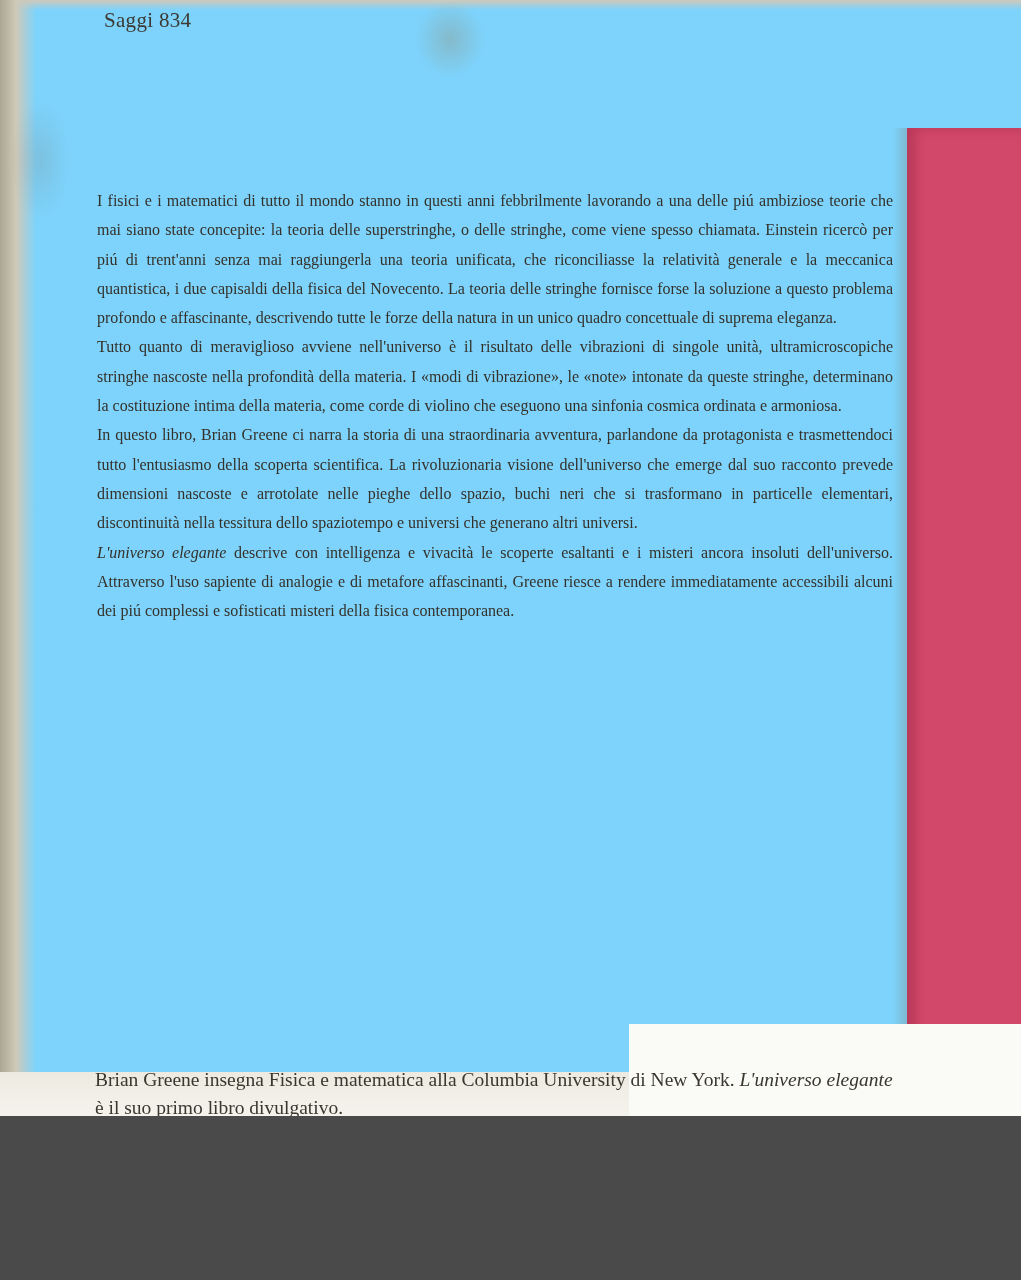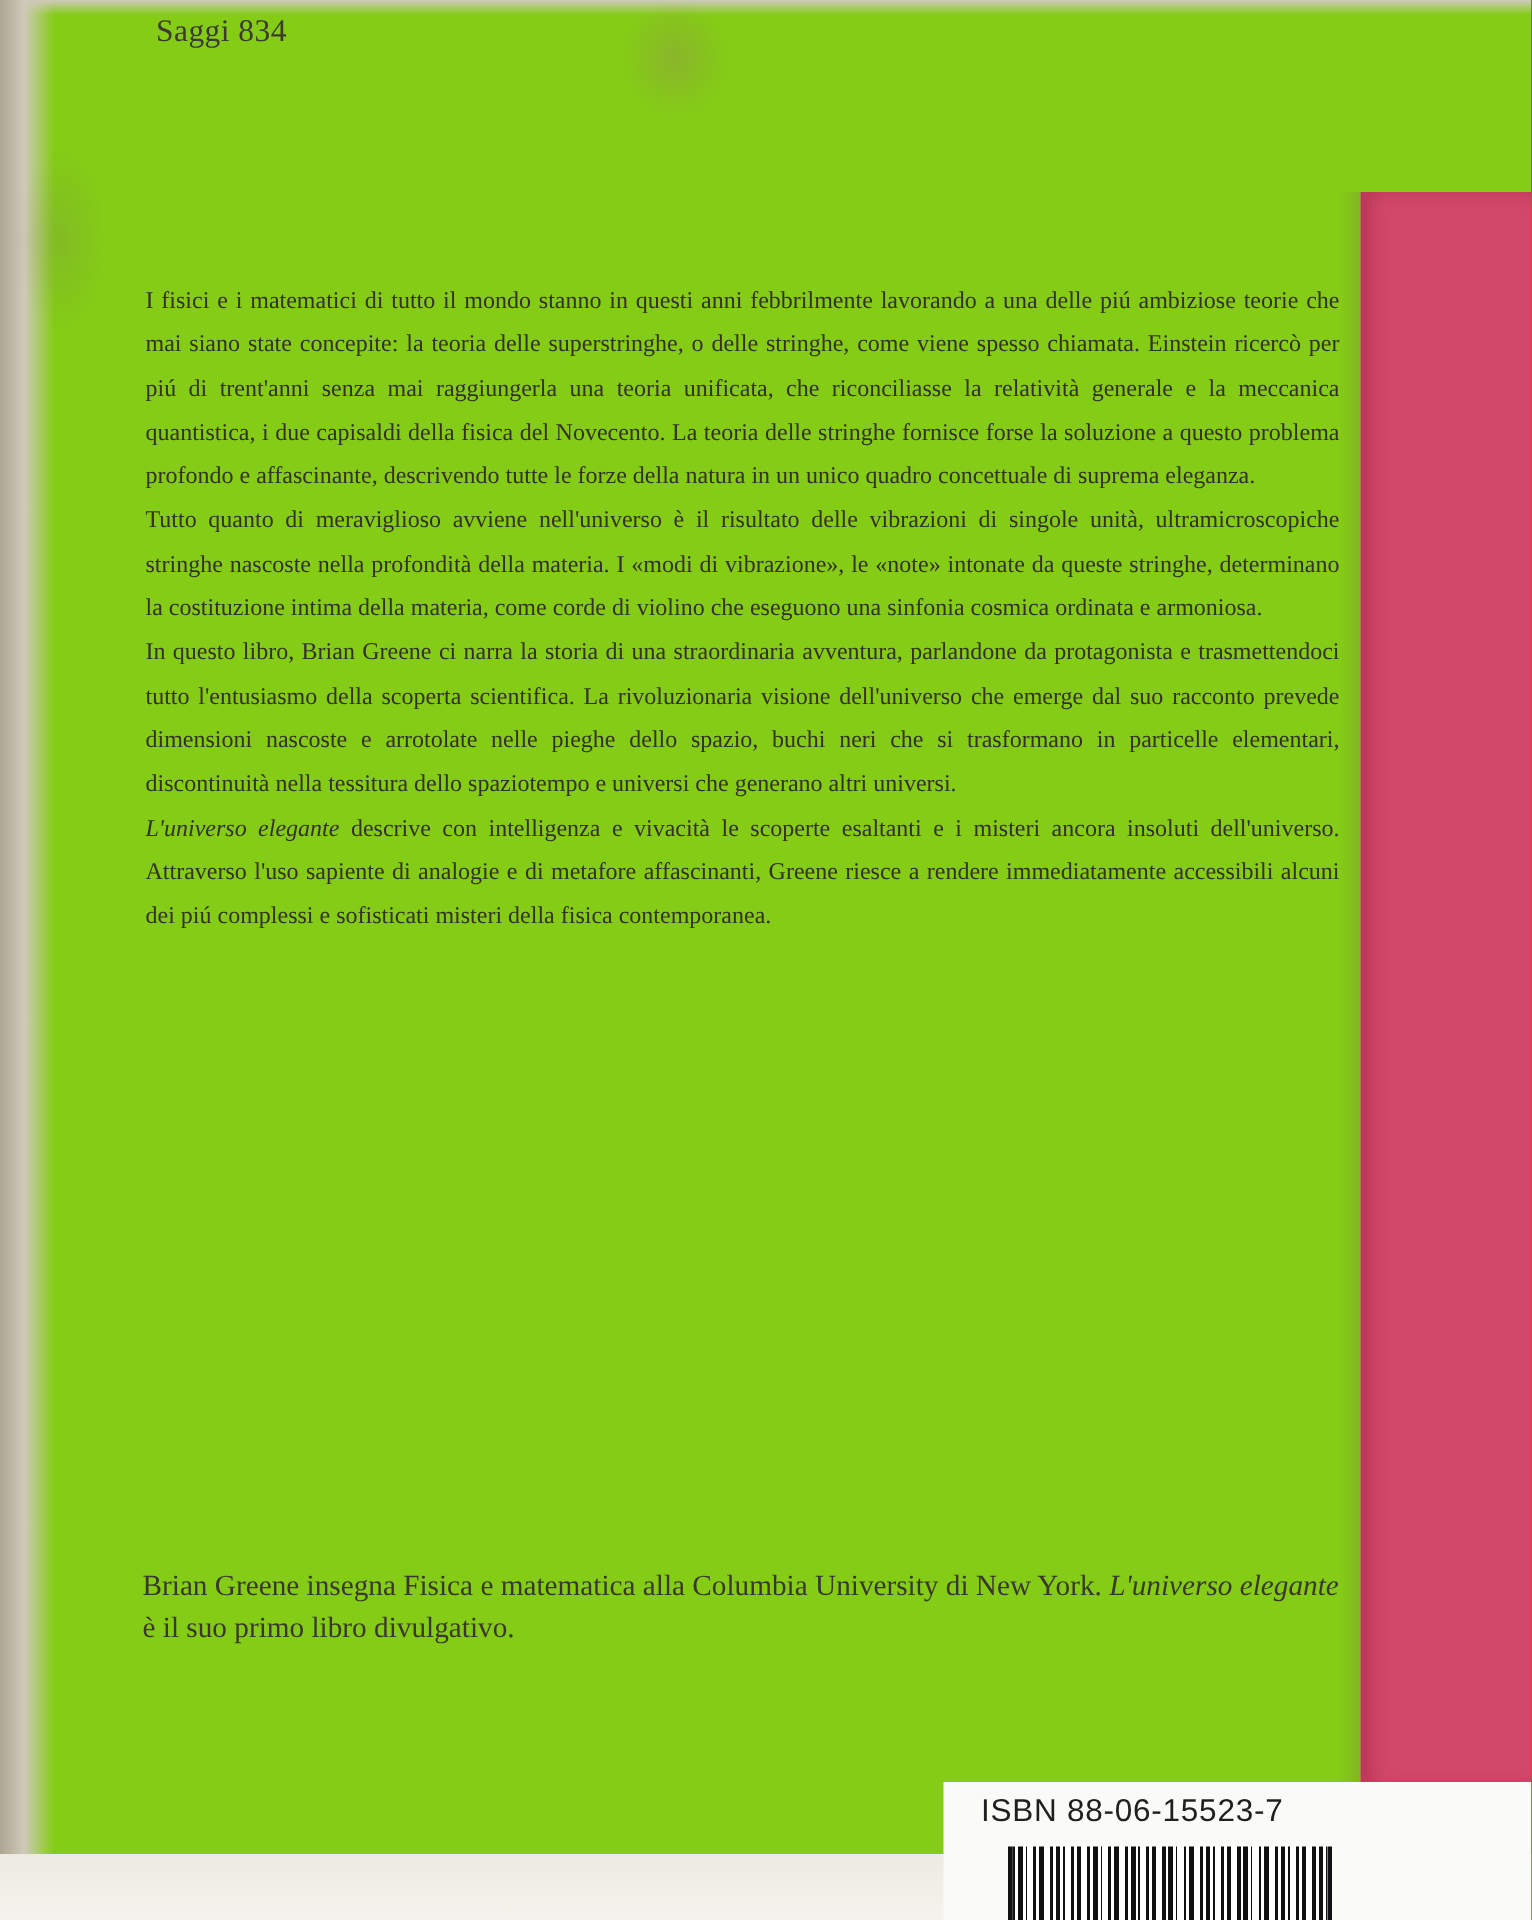--- a/index.html
+++ b/index.html
@@ -1,21 +1,21 @@
 <!DOCTYPE html>
 <html><head>
 <meta charset="utf-8">
 <style>
   html, body { margin:0; padding:0; background:#4a4a4a; }
   .scan-page {
     position: relative;
     width: 1021px;
-    height: 1280px;
+    height: 1116px;
     margin: 0 auto;
-    background: #84cc16;
+    background: #7dd3fc;
     overflow: hidden;
     font-family: "Liberation Serif", serif;
   }
   
   .edge-left {
     position:absolute; left:0; top:0; bottom:0; width:36px;
     background: linear-gradient(90deg, #ada694 0%, #cfc9b9 45%, rgba(207,201,185,0) 100%);
   }
   .edge-top {
     position:absolute; left:0; top:0; right:0; height:10px;
@@ -52,21 +52,21 @@
     position:absolute; left:104px; top:8px;
     font-size:21px; color:#3C3A33; letter-spacing:0.3px;
   }
   .body-text {
     position:absolute; left:97px; top:186px; width:796px;
     font-size:16px; line-height:29.3px;
     color:#34312A; text-align: justify;
   }
   .body-text p { margin:0; padding:0; }
   .bio-text {
-    position:absolute; left:95px; top:1044px; width:800px;
+    position:absolute; left:95px; top:1066px; width:800px;
     font-size:19.5px; line-height:28px; color:#3A372F;
   }
   .isbn-label {
     position:absolute; left:654px; top:1196px;
     font-family:"Liberation Sans", sans-serif;
     font-size:21px; font-weight:400; color:#1F1F1F; letter-spacing:0.5px;
   }
   .barcode {
     position:absolute; left:672px; top:1231px; width:210px; height:49px;
     background: repeating-linear-gradient(90deg,

